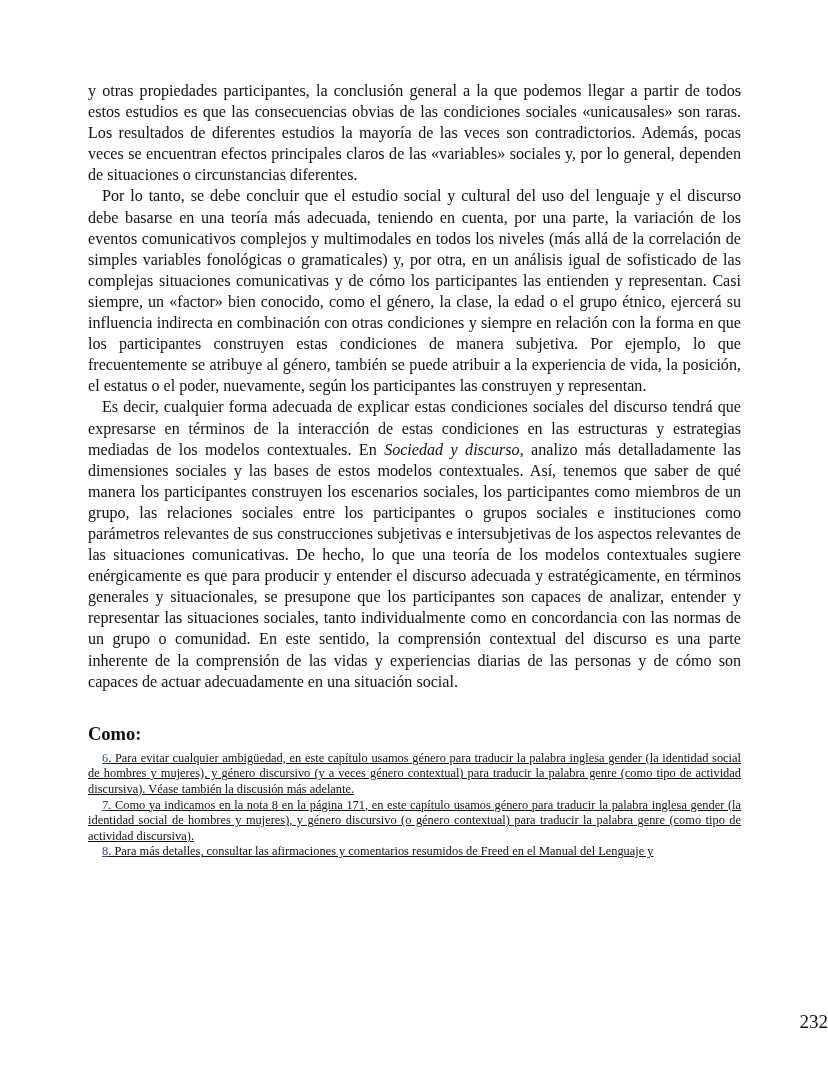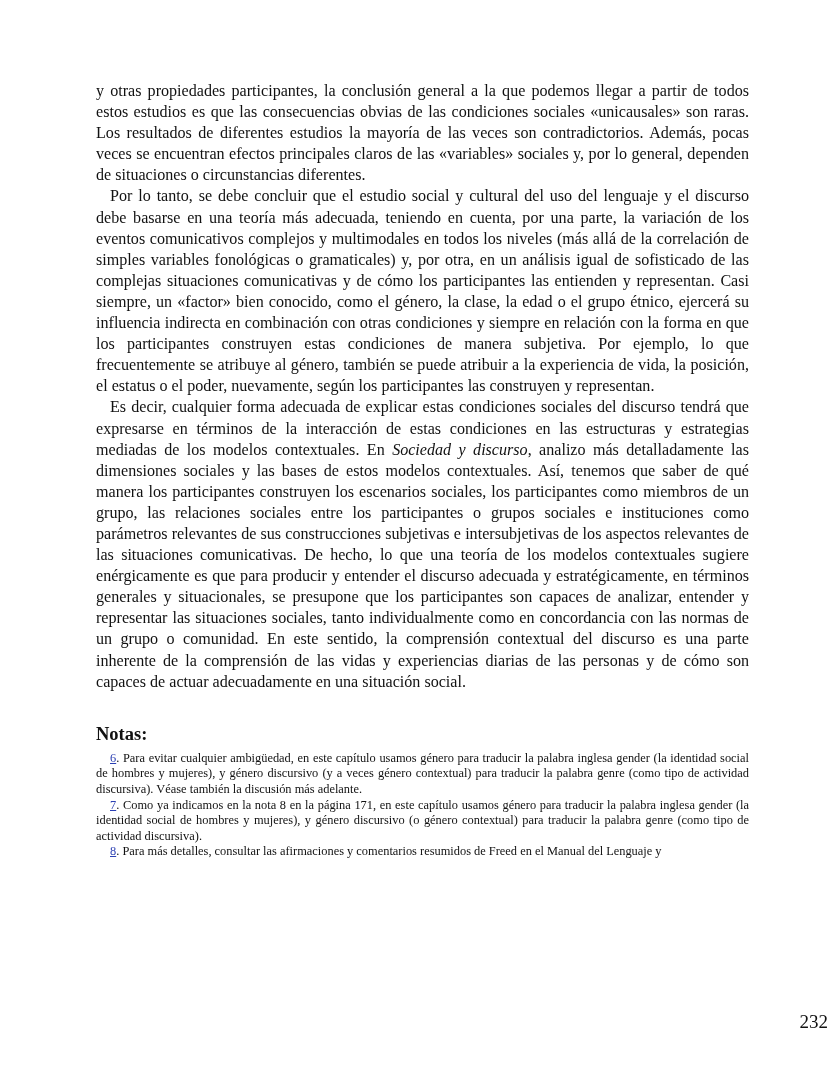--- a/index.html
+++ b/index.html
@@ -10,21 +10,21 @@
     body {
       width: 828px;
       height: 1071px;
       position: relative;
       overflow: hidden;
       font-family: "Liberation Serif", "DejaVu Serif", serif;
       color: #111111;
     }
     .page {
       position: absolute;
-      left: 96px;
+      left: 88px;
       top: 80px;
       width: 653px;
     }
     .body-text p {
       margin: 0;
       font-size: 16.1px;
       line-height: 21.1px;
       text-align: justify;
     }
     .body-text p.indent {
@@ -35,20 +35,21 @@
       font-weight: bold;
       font-size: 18.5px;
       line-height: 24px;
     }
     .note {
       margin: 0;
       font-size: 12.4px;
       line-height: 15.6px;
       text-align: justify;
       text-indent: 14px;
+      text-decoration: underline;
     }
     .note a {
       color: #2b3fb3;
       text-decoration: underline;
     }
     .page-number {
       position: absolute;
       left: 0;
       width: 828px;
       top: 1010px;
@@ -60,21 +61,21 @@
 </head>
 <body>
 
 <div class="page">
   <div class="body-text">
     <p>y otras propiedades participantes, la conclusión general a la que podemos llegar a partir de todos estos estudios es que las consecuencias obvias de las condiciones sociales «unicausales» son raras. Los resultados de diferentes estudios la mayoría de las veces son contradictorios. Además, pocas veces se encuentran efectos principales claros de las «variables» sociales y, por lo general, dependen de situaciones o circunstancias diferentes.</p>
     <p class="indent">Por lo tanto, se debe concluir que el estudio social y cultural del uso del lenguaje y el discurso debe basarse en una teoría más adecuada, teniendo en cuenta, por una parte, la variación de los eventos comunicativos complejos y multimodales en todos los niveles (más allá de la correlación de simples variables fonológicas o gramaticales) y, por otra, en un análisis igual de sofisticado de las complejas situaciones comunicativas y de cómo los participantes las entienden y representan. Casi siempre, un «factor» bien conocido, como el género, la clase, la edad o el grupo étnico, ejercerá su influencia indirecta en combinación con otras condiciones y siempre en relación con la forma en que los participantes construyen estas condiciones de manera subjetiva. Por ejemplo, lo que frecuentemente se atribuye al género, también se puede atribuir a la experiencia de vida, la posición, el estatus o el poder, nuevamente, según los participantes las construyen y representan.</p>
     <p class="indent"><span>Es decir, cualquier forma adecuada de explicar estas condiciones sociales del discurso tendrá que expresarse en términos de la interacción de estas condiciones en las estructuras y estrategias mediadas de los modelos contextuales. En </span><em>Sociedad y discurso</em><span>, analizo más detalladamente las dimensiones sociales y las bases de estos modelos contextuales. Así, tenemos que saber de qué manera los participantes construyen los escenarios sociales, los participantes como miembros de un grupo, las relaciones sociales entre los participantes o grupos sociales e instituciones como parámetros relevantes de sus construcciones subjetivas e intersubjetivas de los aspectos relevantes de las situaciones comunicativas. De hecho, lo que una teoría de los modelos contextuales sugiere enérgicamente es que para producir y entender el discurso adecuada y estratégicamente, en términos generales y situacionales, se presupone que los participantes son capaces de analizar, entender y representar las situaciones sociales, tanto individualmente como en concordancia con las normas de un grupo o comunidad. En este sentido, la comprensión contextual del discurso es una parte inherente de la comprensión de las vidas y experiencias diarias de las personas y de cómo son capaces de actuar adecuadamente en una situación social.</span></p>
   </div>
 
-  <div class="notes-heading">Notas:</div>
+  <div class="notes-heading">Como:</div>
 
   <div class="notes">
     <p class="note"><a href="#">6</a><span>. Para evitar cualquier ambigüedad, en este capítulo usamos género para traducir la palabra inglesa gender (la identidad social de hombres y mujeres), y género discursivo (y a veces género contextual) para traducir la palabra genre (como tipo de actividad discursiva). Véase también la discusión más adelante.</span></p>
     <p class="note"><a href="#">7</a><span>. Como ya indicamos en la nota 8 en la página 171, en este capítulo usamos género para traducir la palabra inglesa gender (la identidad social de hombres y mujeres), y género discursivo (o género contextual) para traducir la palabra genre (como tipo de actividad discursiva).</span></p>
     <p class="note"><a href="#">8</a><span>. Para más detalles, consultar las afirmaciones y comentarios resumidos de Freed en el Manual del Lenguaje y</span></p>
   </div>
 </div>
 
 <div class="page-number">232</div>
 

